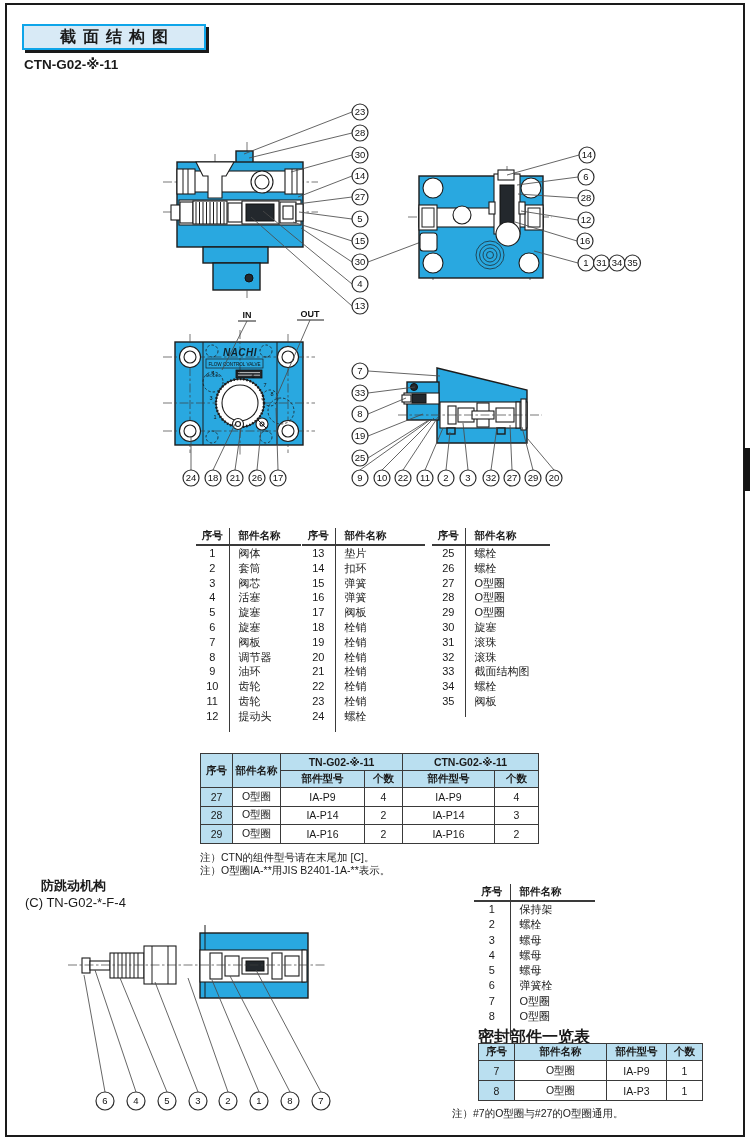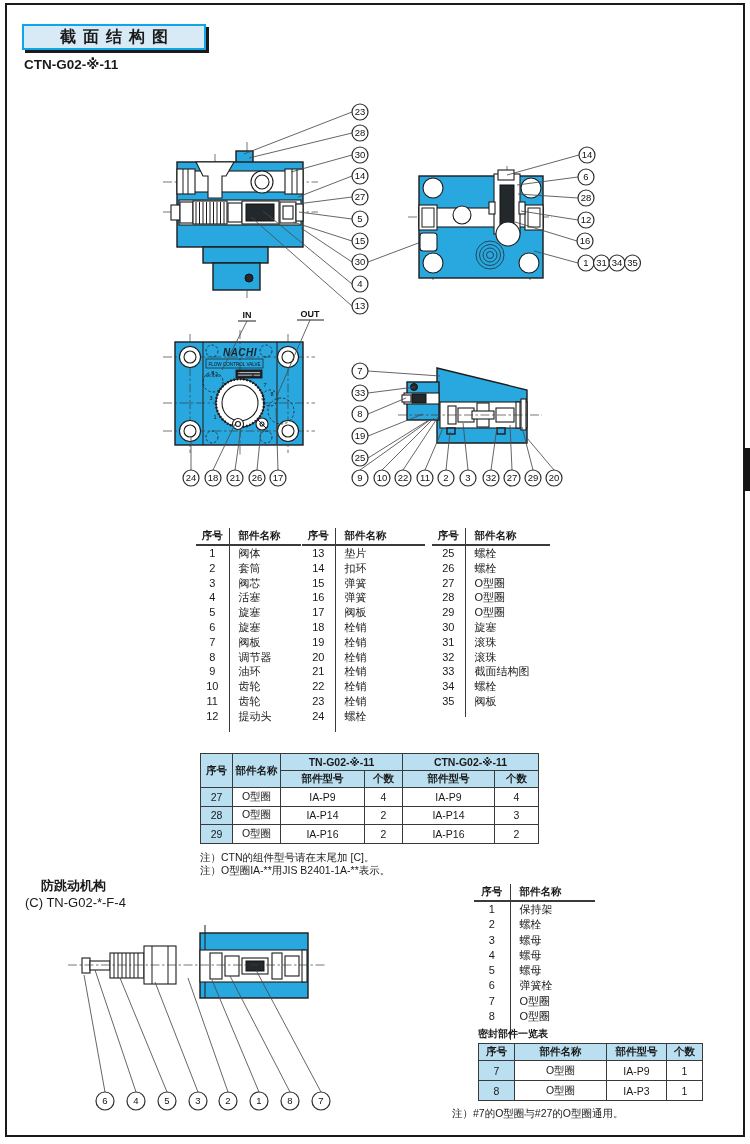--- a/index.html
+++ b/index.html
@@ -728,21 +728,21 @@
           <td class="no">8</td>
           <td class="nm">O型圈</td>
         </tr>
         <tr class="tail">
           <td class="no"></td>
           <td class="nm"></td>
         </tr>
       </tbody>
   </table>
 
-  <div class="tbl-title" style="left:478px;top:1027px;font-size:10px">密封部件一览表</div>
+  <div class="tbl-title" style="left:478px;top:1027px;font-size:16px">密封部件一览表</div>
   <table class="sealtbl" id="seal-aj" style="left:478px;top:1043px">
     <colgroup>
         <col style="width:36px">
         <col style="width:92px">
         <col style="width:60px">
         <col style="width:36px">
       </colgroup>
     <thead>
         <tr>
       <th>序号</th>

